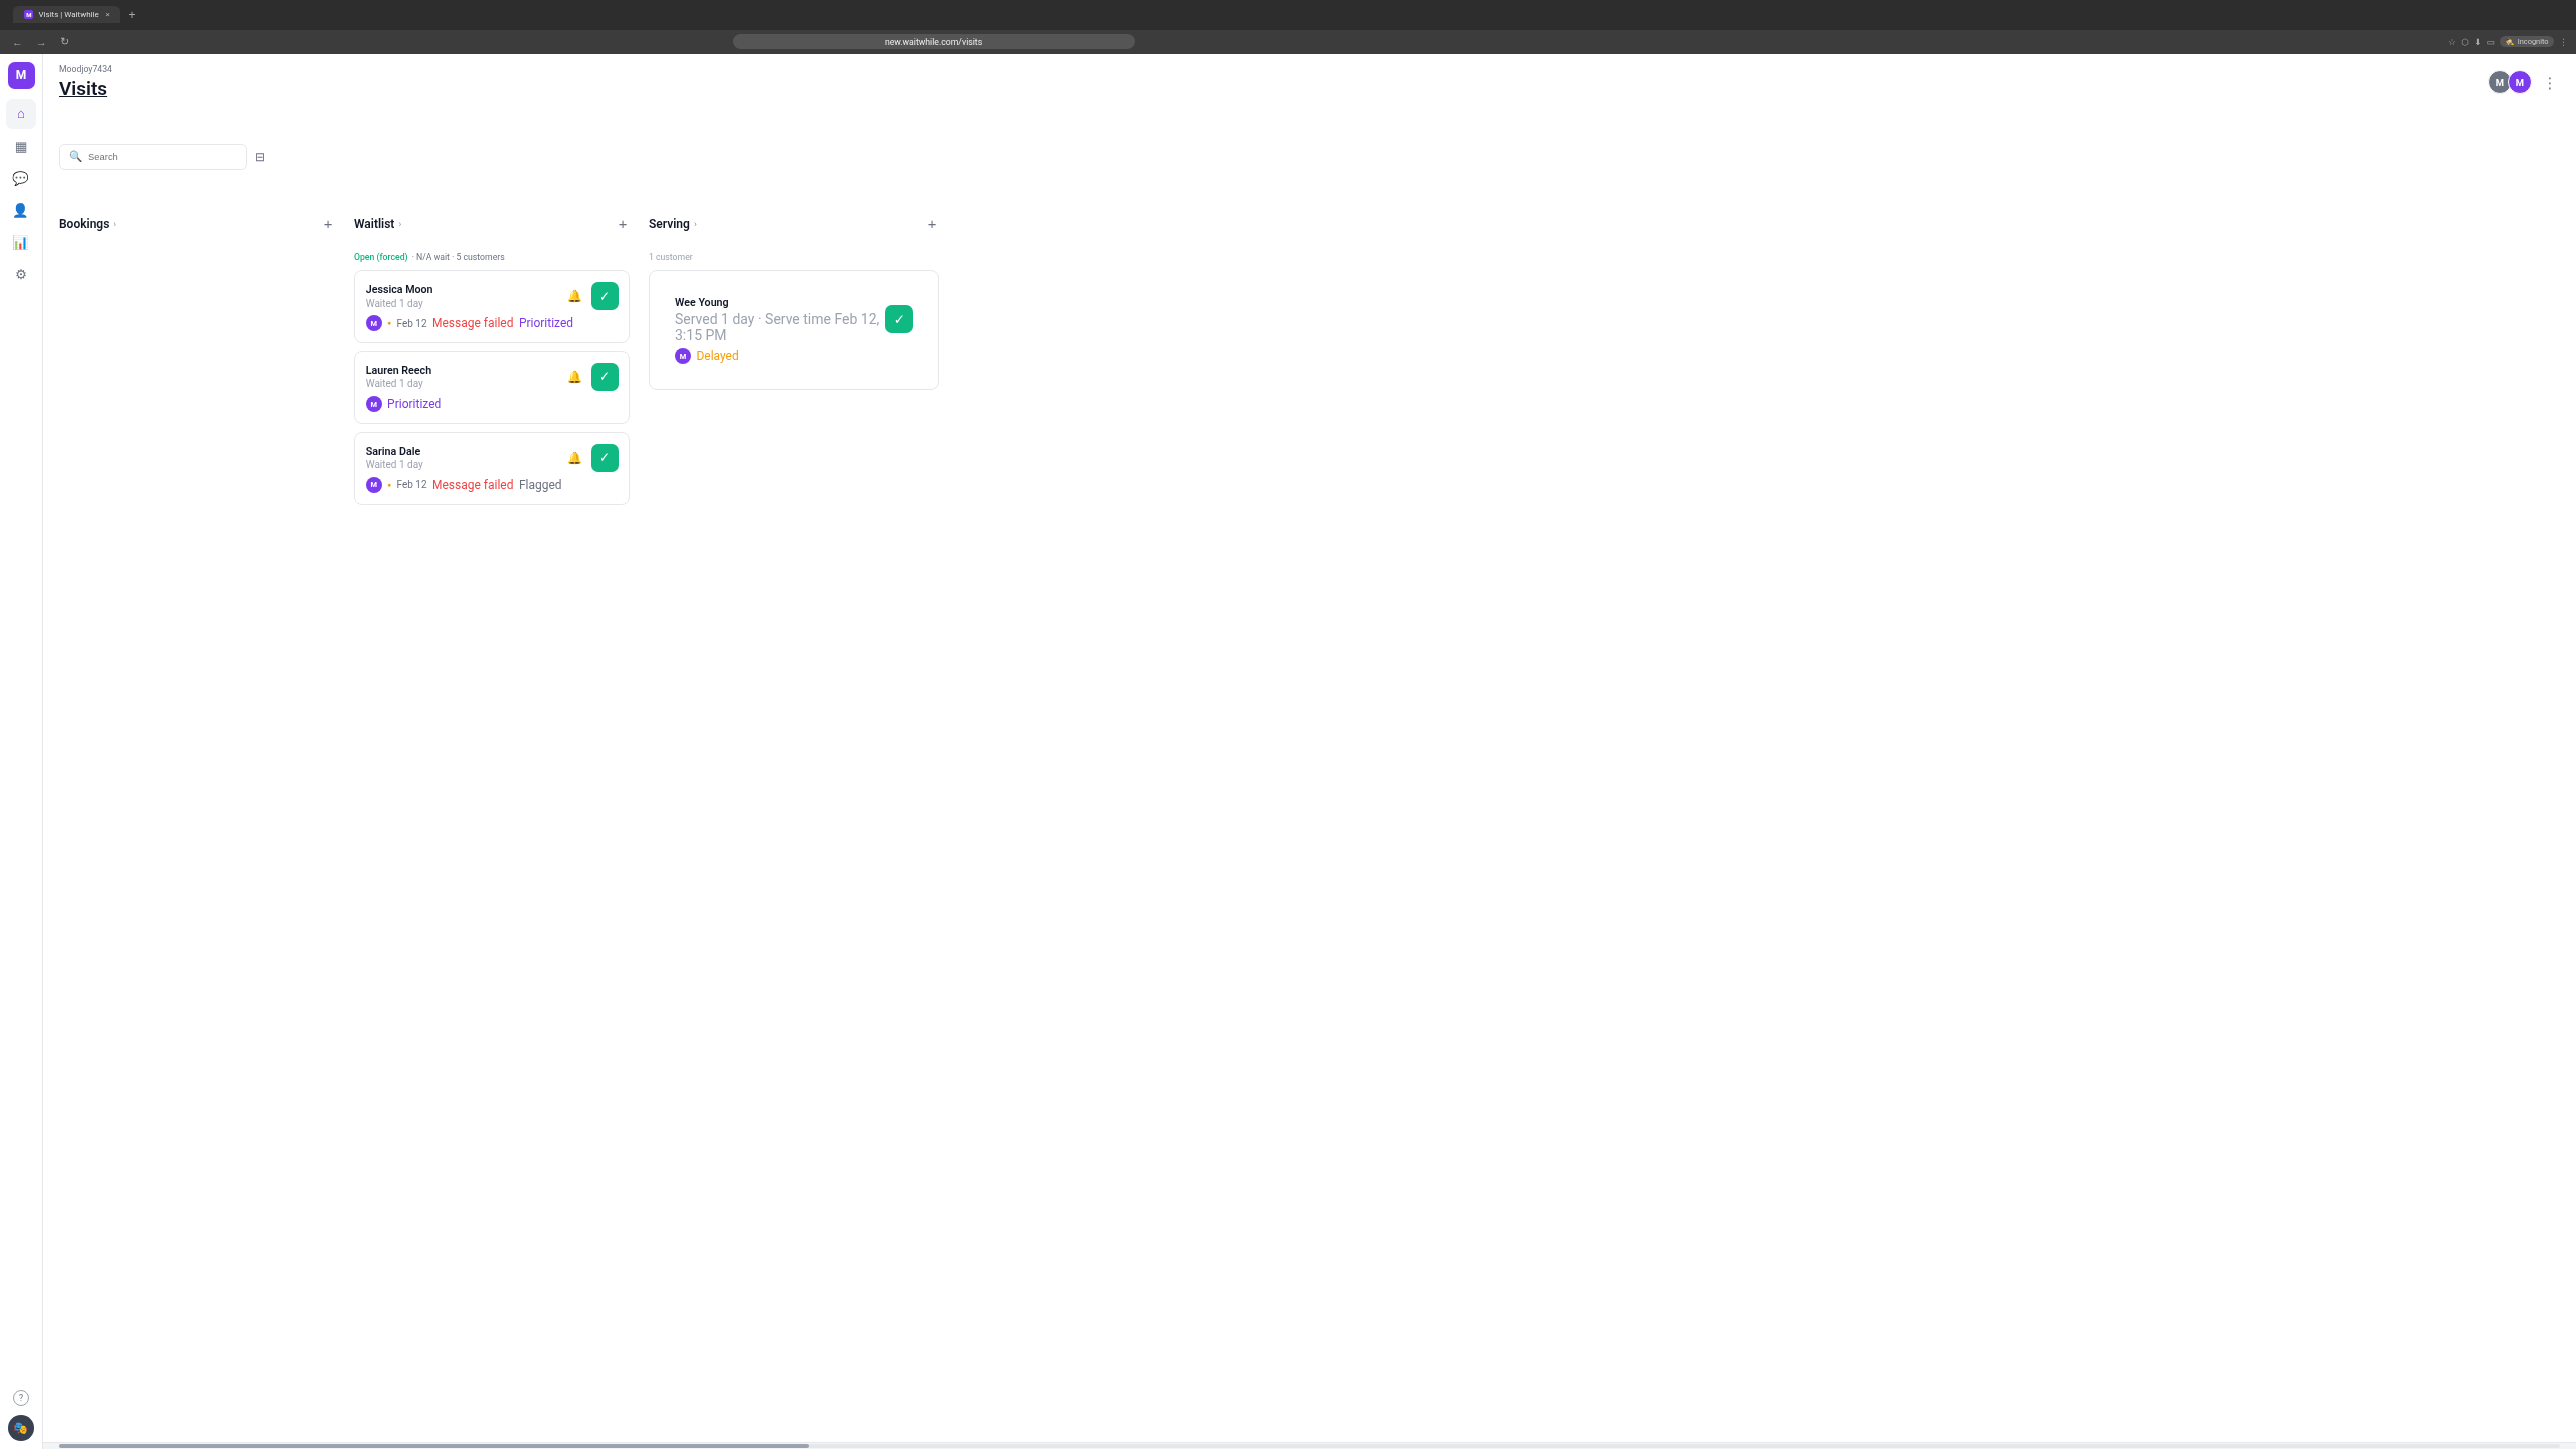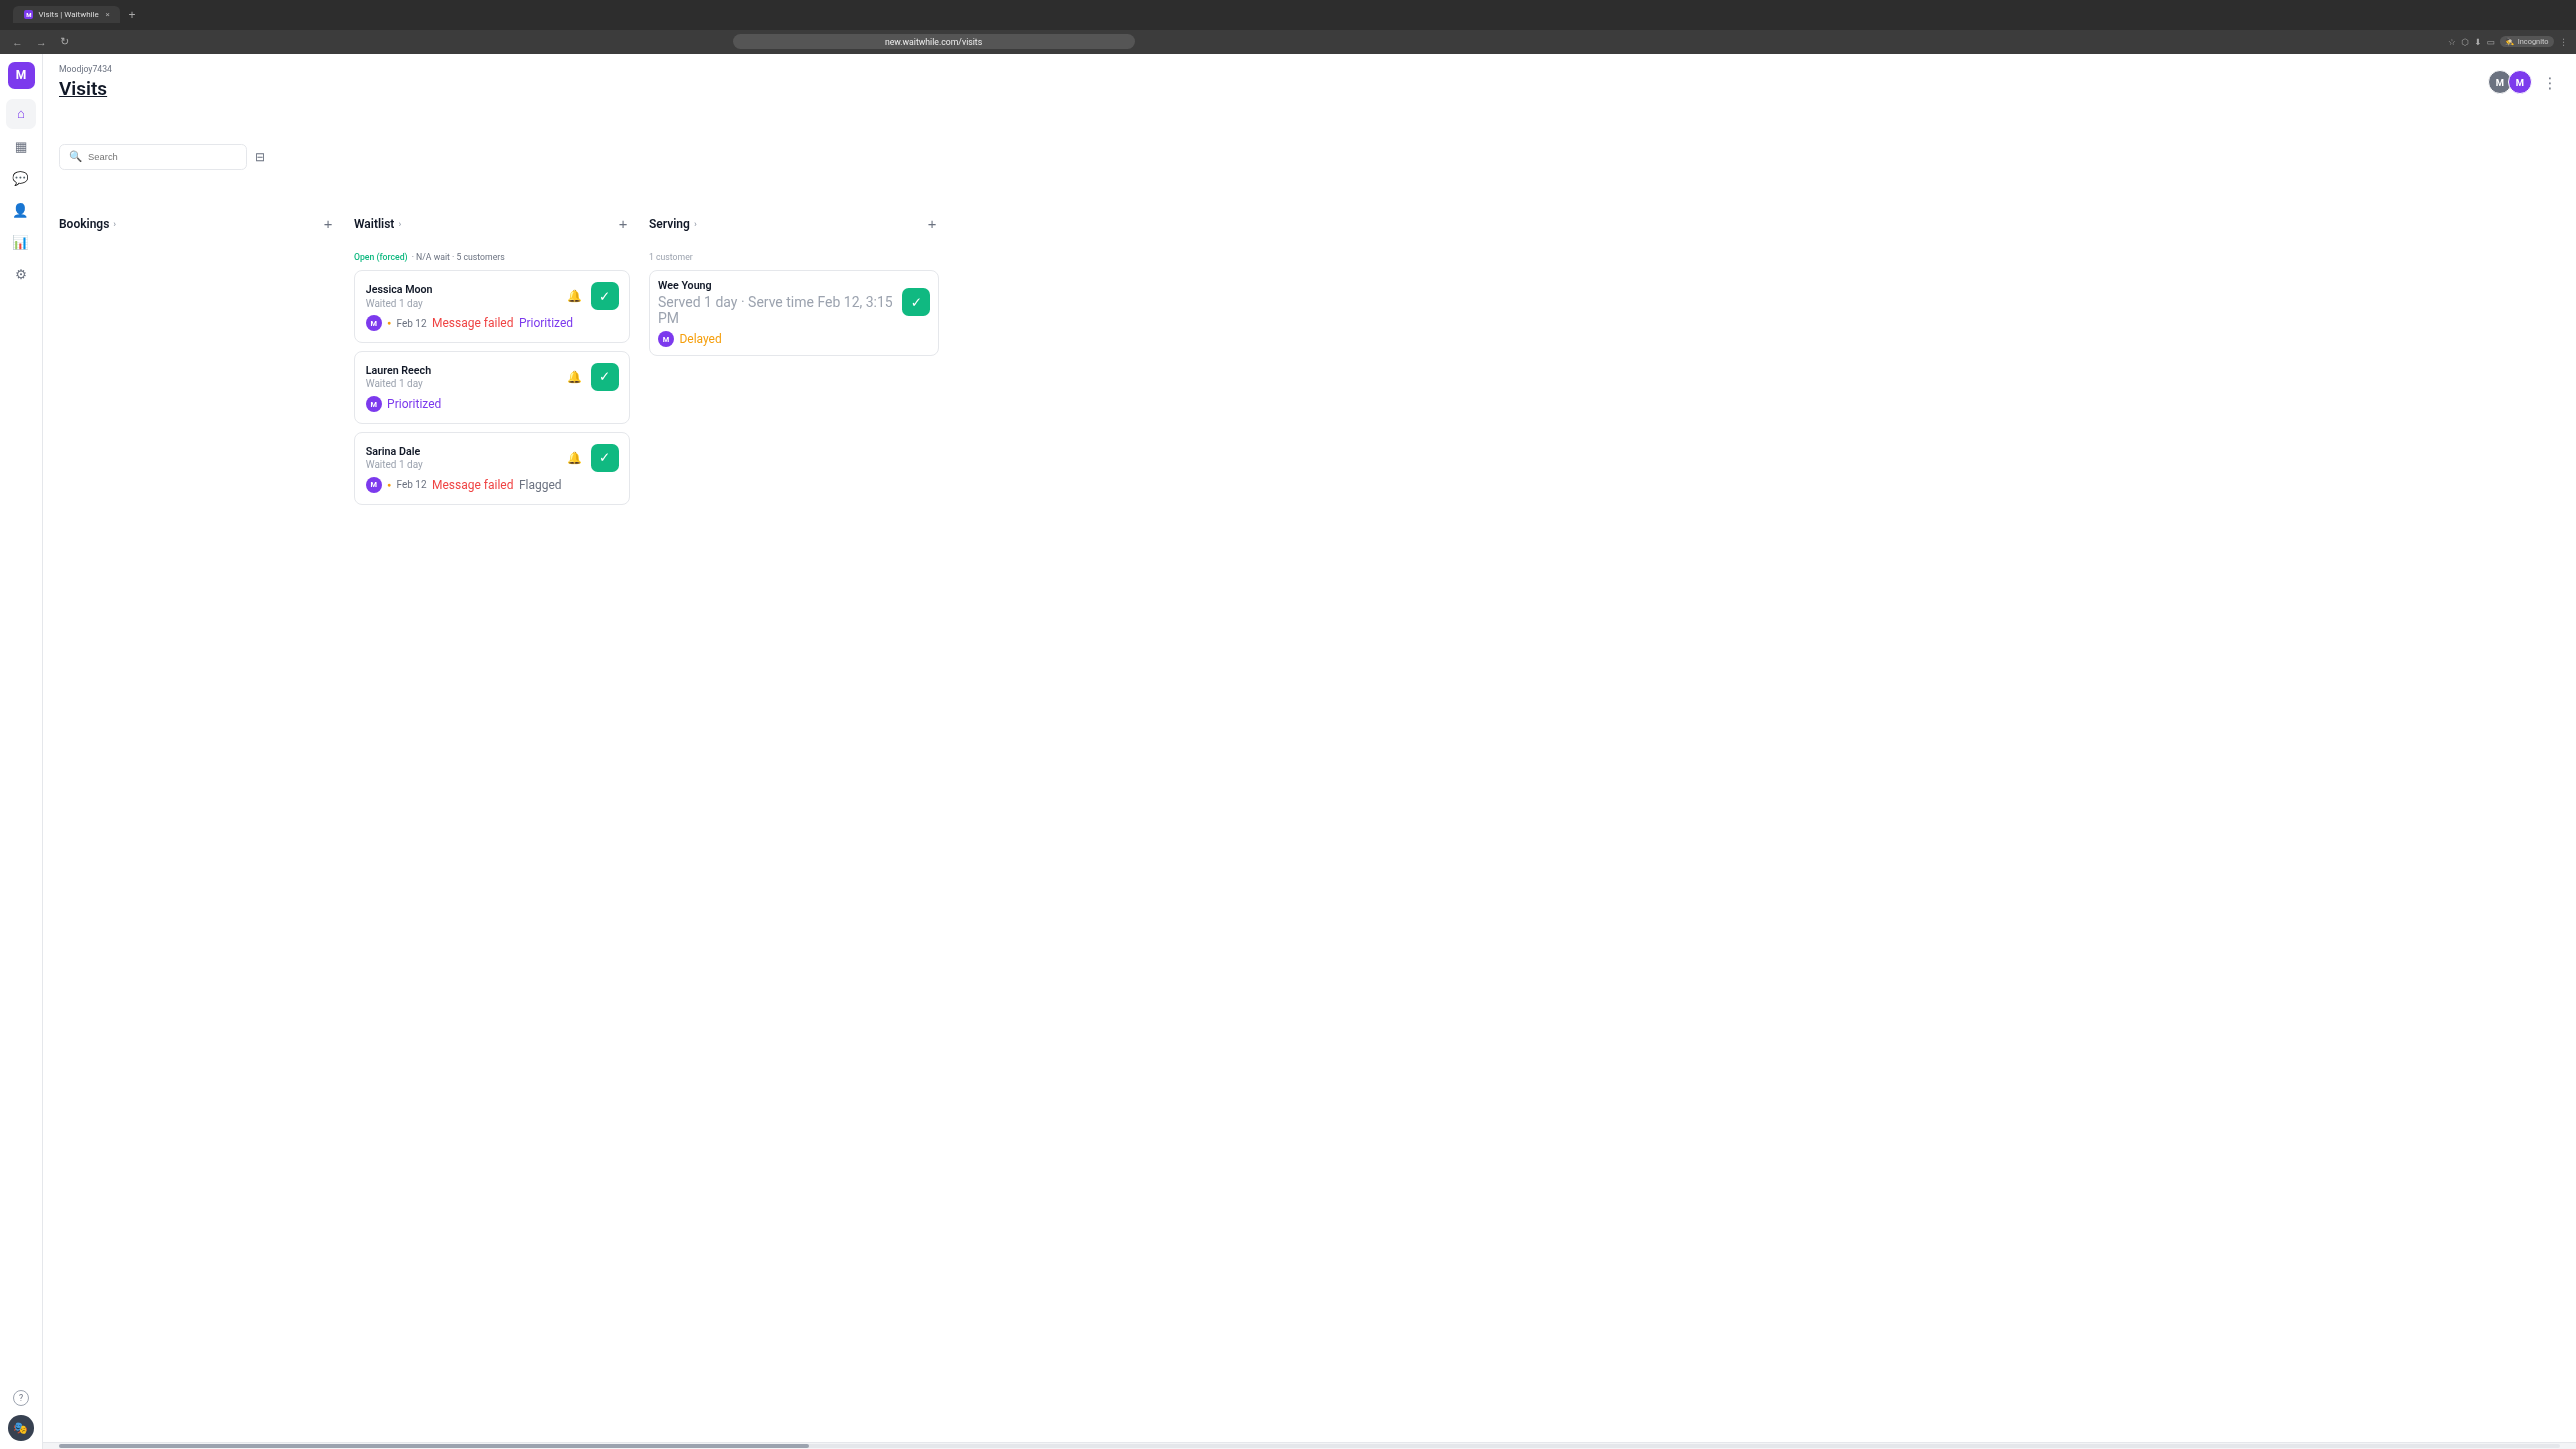--- a/index.html
+++ b/index.html
@@ -223,21 +223,21 @@
     .tag-red { color: #ef4444; }
     .tag-purple { color: #7c3aed; }
     .tag-orange { color: #f59e0b; text-align: right; }
     .tag-gray { color: #6b7280; }
 
     
     .serving-card {
       background: #fff;
       border: 0.7px solid #e5e7eb;
       border-radius: 8px;
-      padding: 8px;
+      padding: 25px;
       margin-bottom: 8px;
     }
 
     
     .bottom-scrollbar {
       height: 6.7px;
       background: #f3f4f6;
       border-top: 0.7px solid #e5e7eb;
       display: flex;
       align-items: center;

